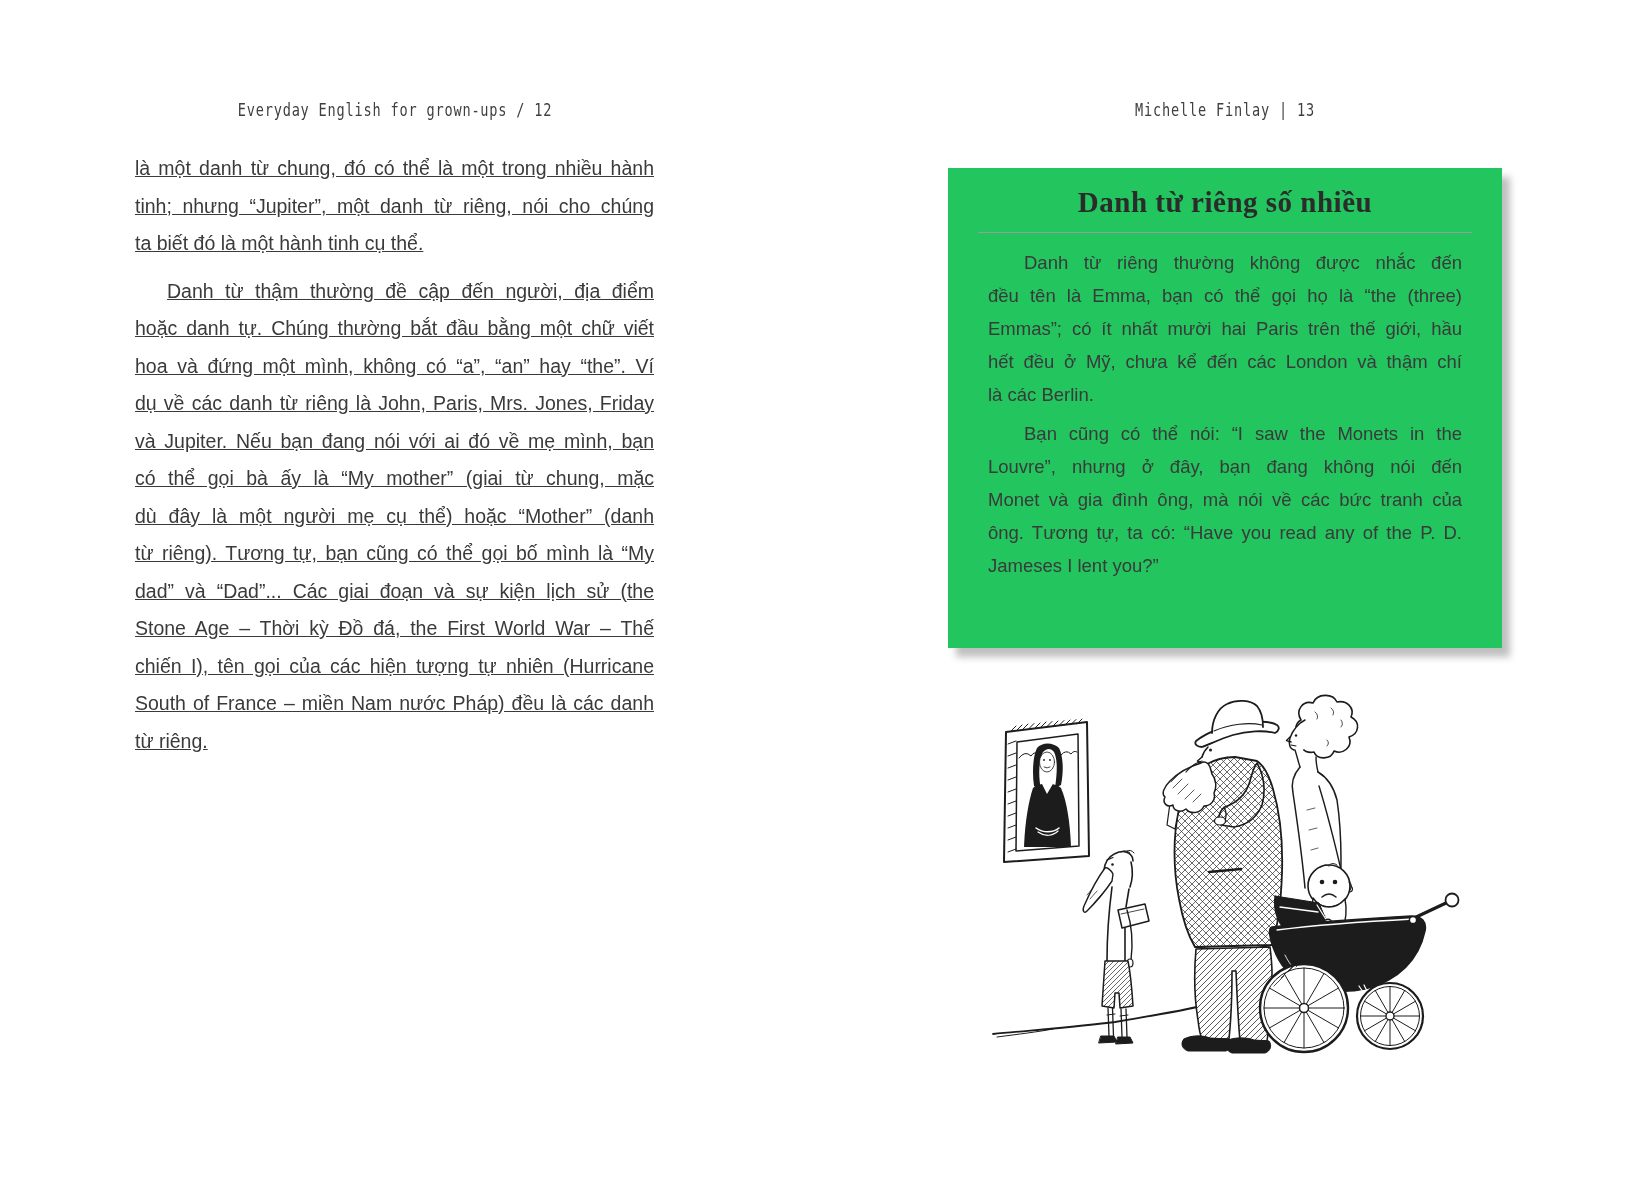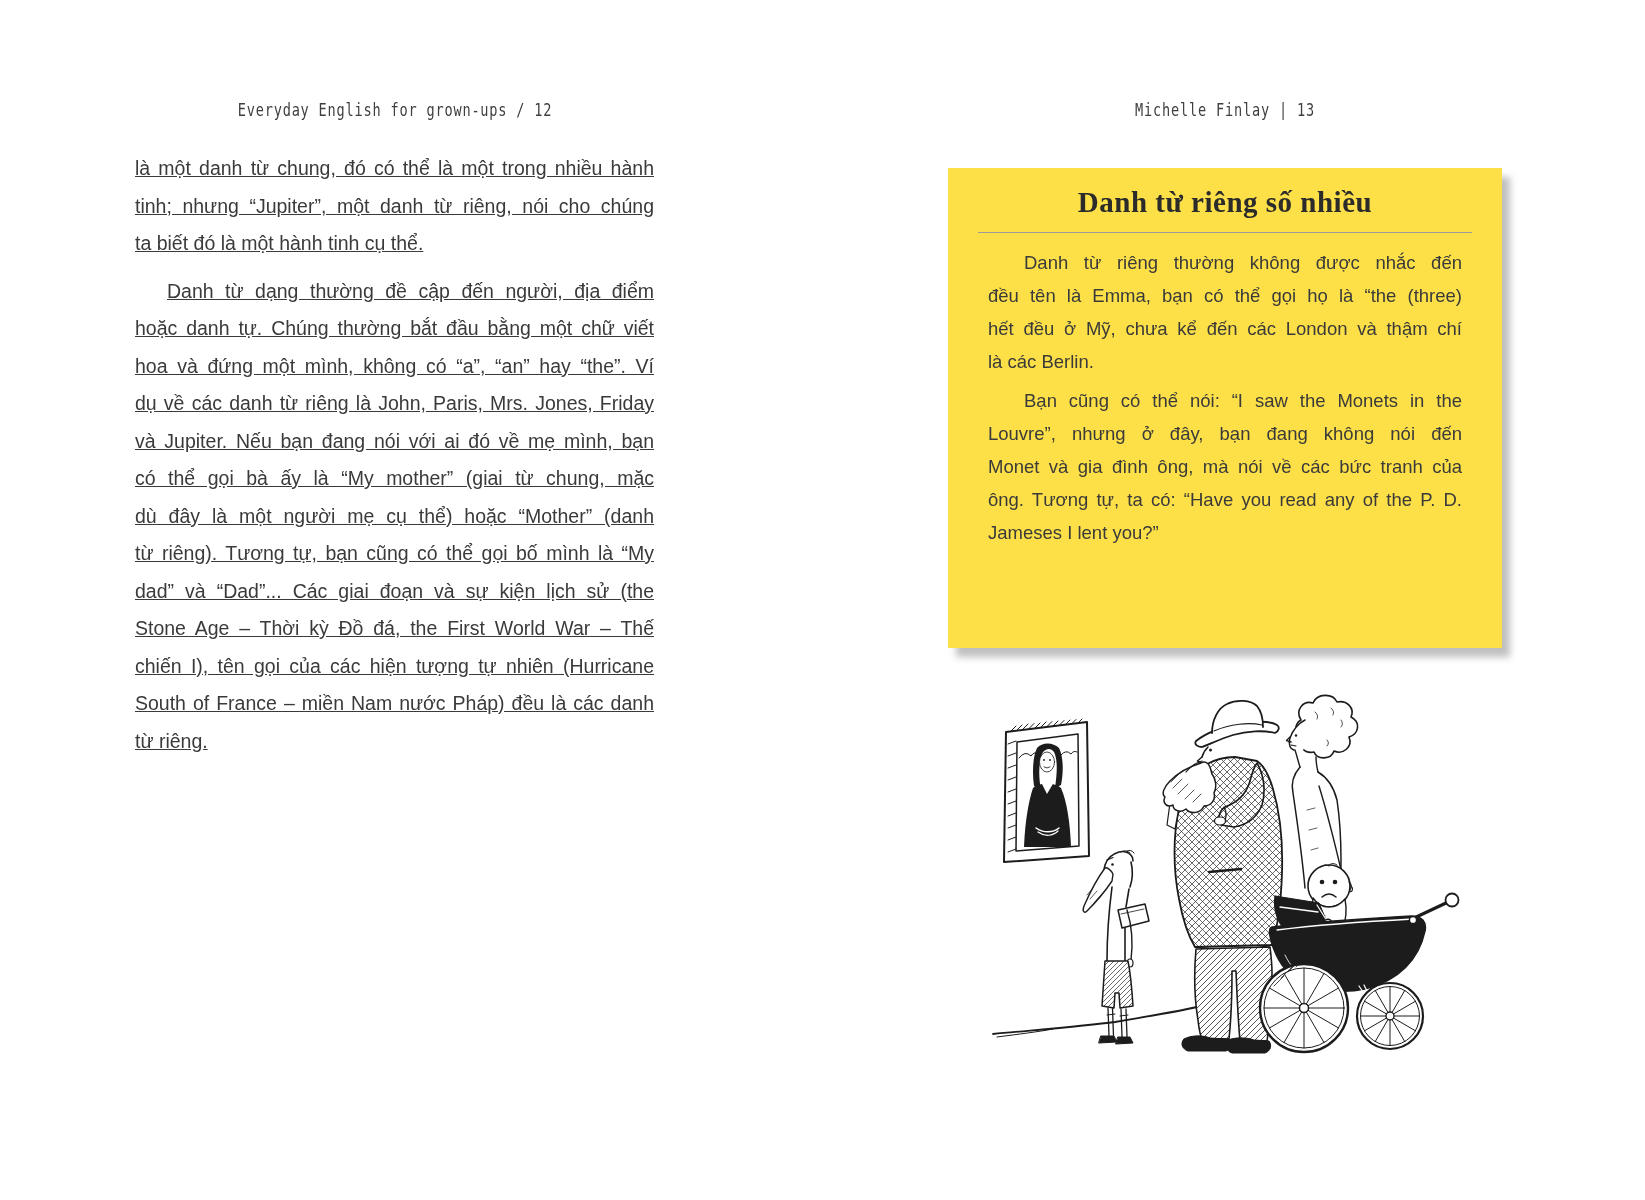--- a/index.html
+++ b/index.html
@@ -19,21 +19,21 @@
     position:absolute; left:135px; top:150px; width:519px;
     font-size:19.5px; line-height:37.5px; color:#3a3a3a;
   }
   .body-text .para { margin:0 0 10px 0;text-decoration:underline; }
   .para .ln { text-align:justify; }
   .para .ln.j { text-align-last:justify; }
   .para.indent .ln:first-child { text-indent:32px; }
 
   .info-box {
     position:absolute; left:948px; top:168px; width:554px; height:480px;
-    background:#fde047; box-sizing:border-box; padding:14px 40px 0 40px;
+    background:#22c55e; box-sizing:border-box; padding:14px 40px 0 40px;
     box-shadow:8px 9px 7px rgba(0,0,0,0.25);
   }
   .box-title {
     text-align:center; font-family:"Liberation Serif","DejaVu Serif",serif;
     font-weight:bold; font-size:29px; color:#2b2b2b; letter-spacing:0.5px;
     margin-top:4px;
   }
   .box-rule { height:1px; background:#9b9b9b; margin:13px -10px 13px -10px; }
   .box-text { font-size:18.5px; line-height:33px; color:#3a3a3a; }
   .box-text .para { margin:0 0 6px 0; }
@@ -49,21 +49,21 @@
   <div class="page-header left">Everyday English for grown-ups / 12</div>
   <div class="page-header right">Michelle Finlay | 13</div>
 
   <div class="body-text">
       <div class="para">
         <div class="ln j">là một danh từ chung, đó có thể là một trong nhiều hành</div>
         <div class="ln j">tinh; nhưng “Jupiter”, một danh từ riêng, nói cho chúng</div>
         <div class="ln">ta biết đó là một hành tinh cụ thể.</div>
       </div>
       <div class="para indent">
-        <div class="ln j">Danh từ dạng thường đề cập đến người, địa điểm</div>
+        <div class="ln j">Danh từ thậm thường đề cập đến người, địa điểm</div>
         <div class="ln j">hoặc danh tự. Chúng thường bắt đầu bằng một chữ viết</div>
         <div class="ln j">hoa và đứng một mình, không có “a”, “an” hay “the”. Ví</div>
         <div class="ln j">dụ về các danh từ riêng là John, Paris, Mrs. Jones, Friday</div>
         <div class="ln j">và Jupiter. Nếu bạn đang nói với ai đó về mẹ mình, bạn</div>
         <div class="ln j">có thể gọi bà ấy là “My mother” (giai từ chung, mặc</div>
         <div class="ln j">dù đây là một người mẹ cụ thể) hoặc “Mother” (danh</div>
         <div class="ln j">từ riêng). Tương tự, bạn cũng có thể gọi bố mình là “My</div>
         <div class="ln j">dad” và “Dad”... Các giai đoạn và sự kiện lịch sử (the</div>
         <div class="ln j">Stone Age – Thời kỳ Đồ đá, the First World War – Thế</div>
         <div class="ln j">chiến I), tên gọi của các hiện tượng tự nhiên (Hurricane</div>
@@ -72,20 +72,21 @@
       </div>
     </div>
 
   <div class="info-box">
     <div class="box-title">Danh từ riêng số nhiều</div>
     <div class="box-rule"></div>
     <div class="box-text">
         <div class="para indent">
           <div class="ln j">Danh từ riêng thường không được nhắc đến</div>
           <div class="ln j">đều tên là Emma, bạn có thể gọi họ là “the (three)</div>
+          <div class="ln j">Emmas”; có ít nhất mười hai Paris trên thế giới, hầu</div>
           <div class="ln j">hết đều ở Mỹ, chưa kể đến các London và thậm chí</div>
           <div class="ln">là các Berlin.</div>
         </div>
         <div class="para indent">
           <div class="ln j">Bạn cũng có thể nói: “I saw the Monets in the</div>
           <div class="ln j">Louvre”, nhưng ở đây, bạn đang không nói đến</div>
           <div class="ln j">Monet và gia đình ông, mà nói về các bức tranh của</div>
           <div class="ln j">ông. Tương tự, ta có: “Have you read any of the P. D.</div>
           <div class="ln">Jameses I lent you?”</div>
         </div>

